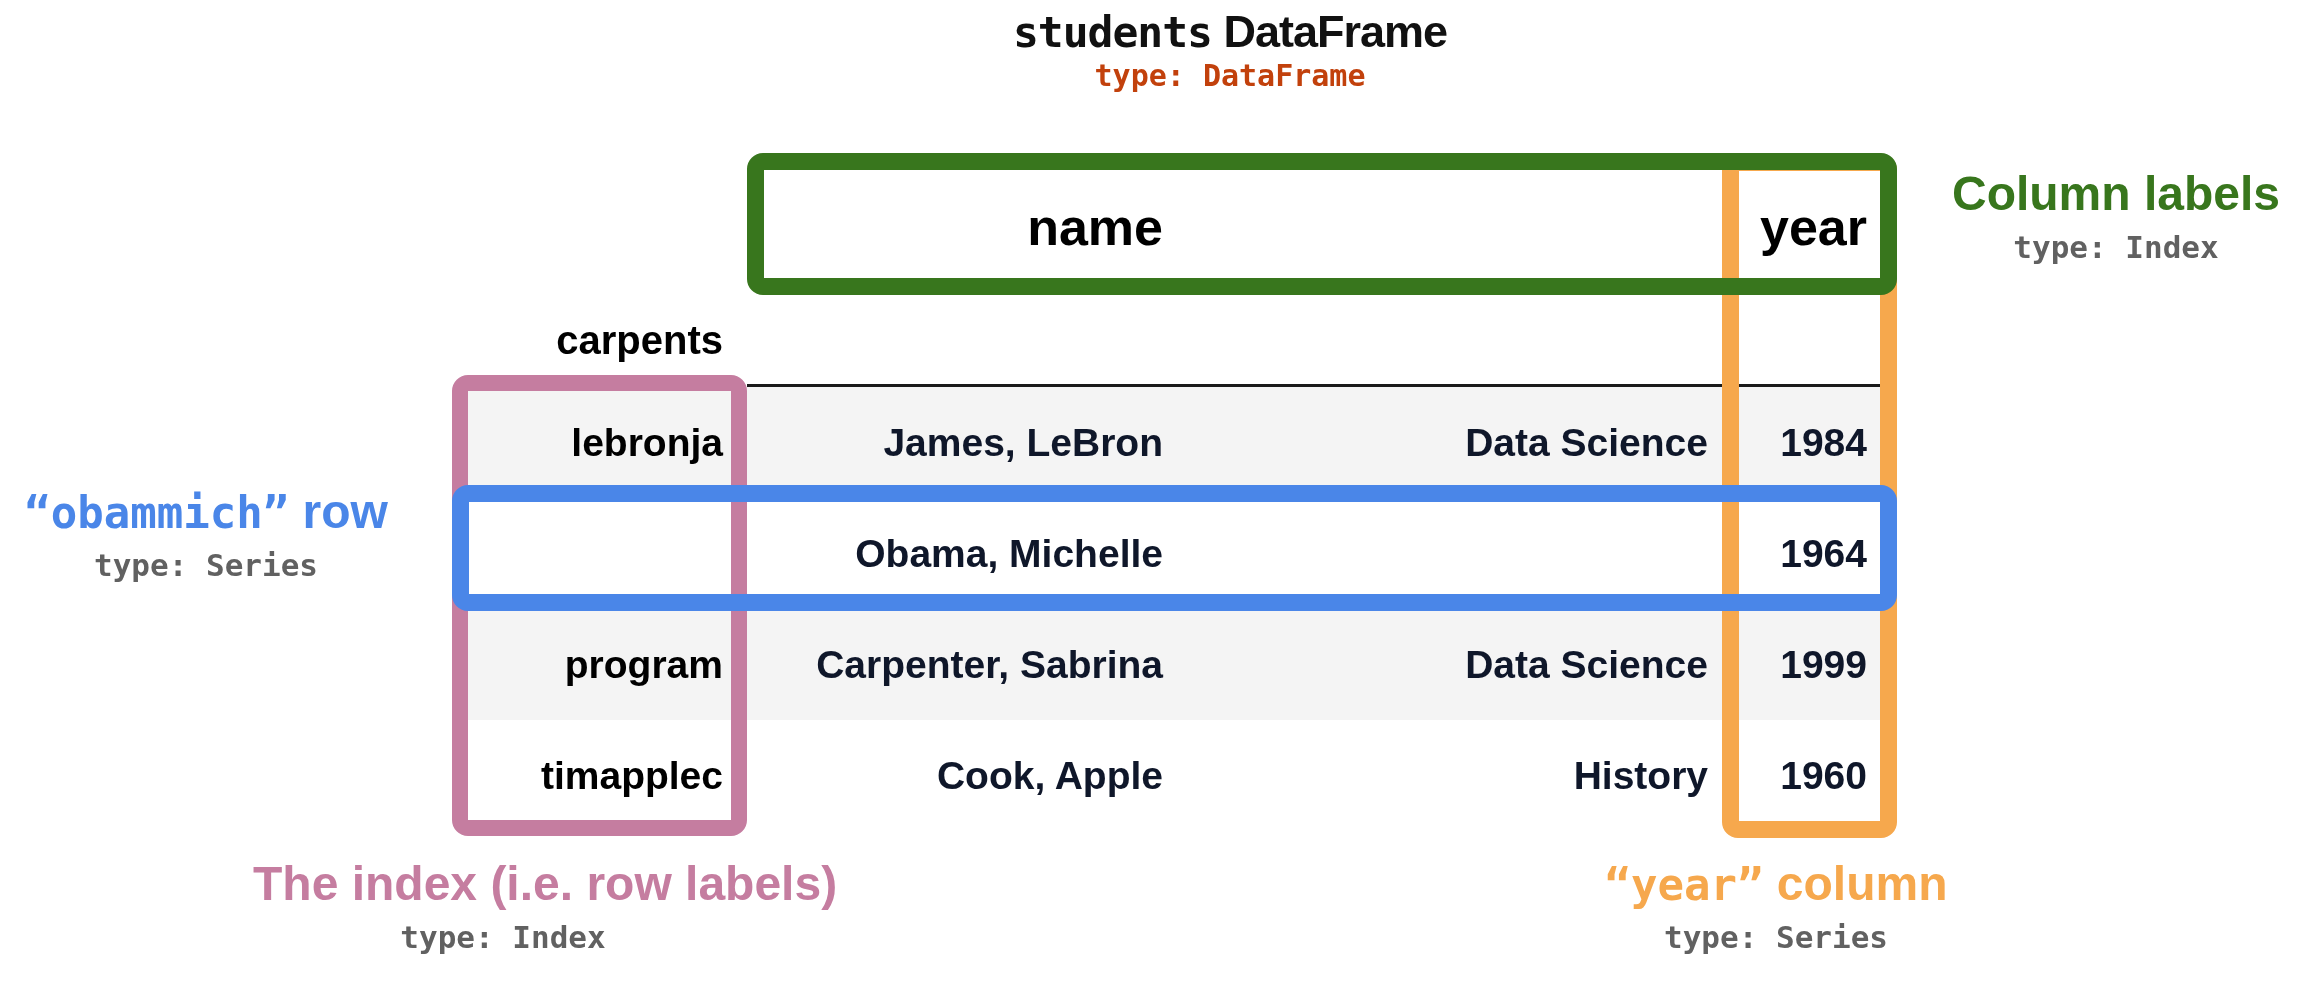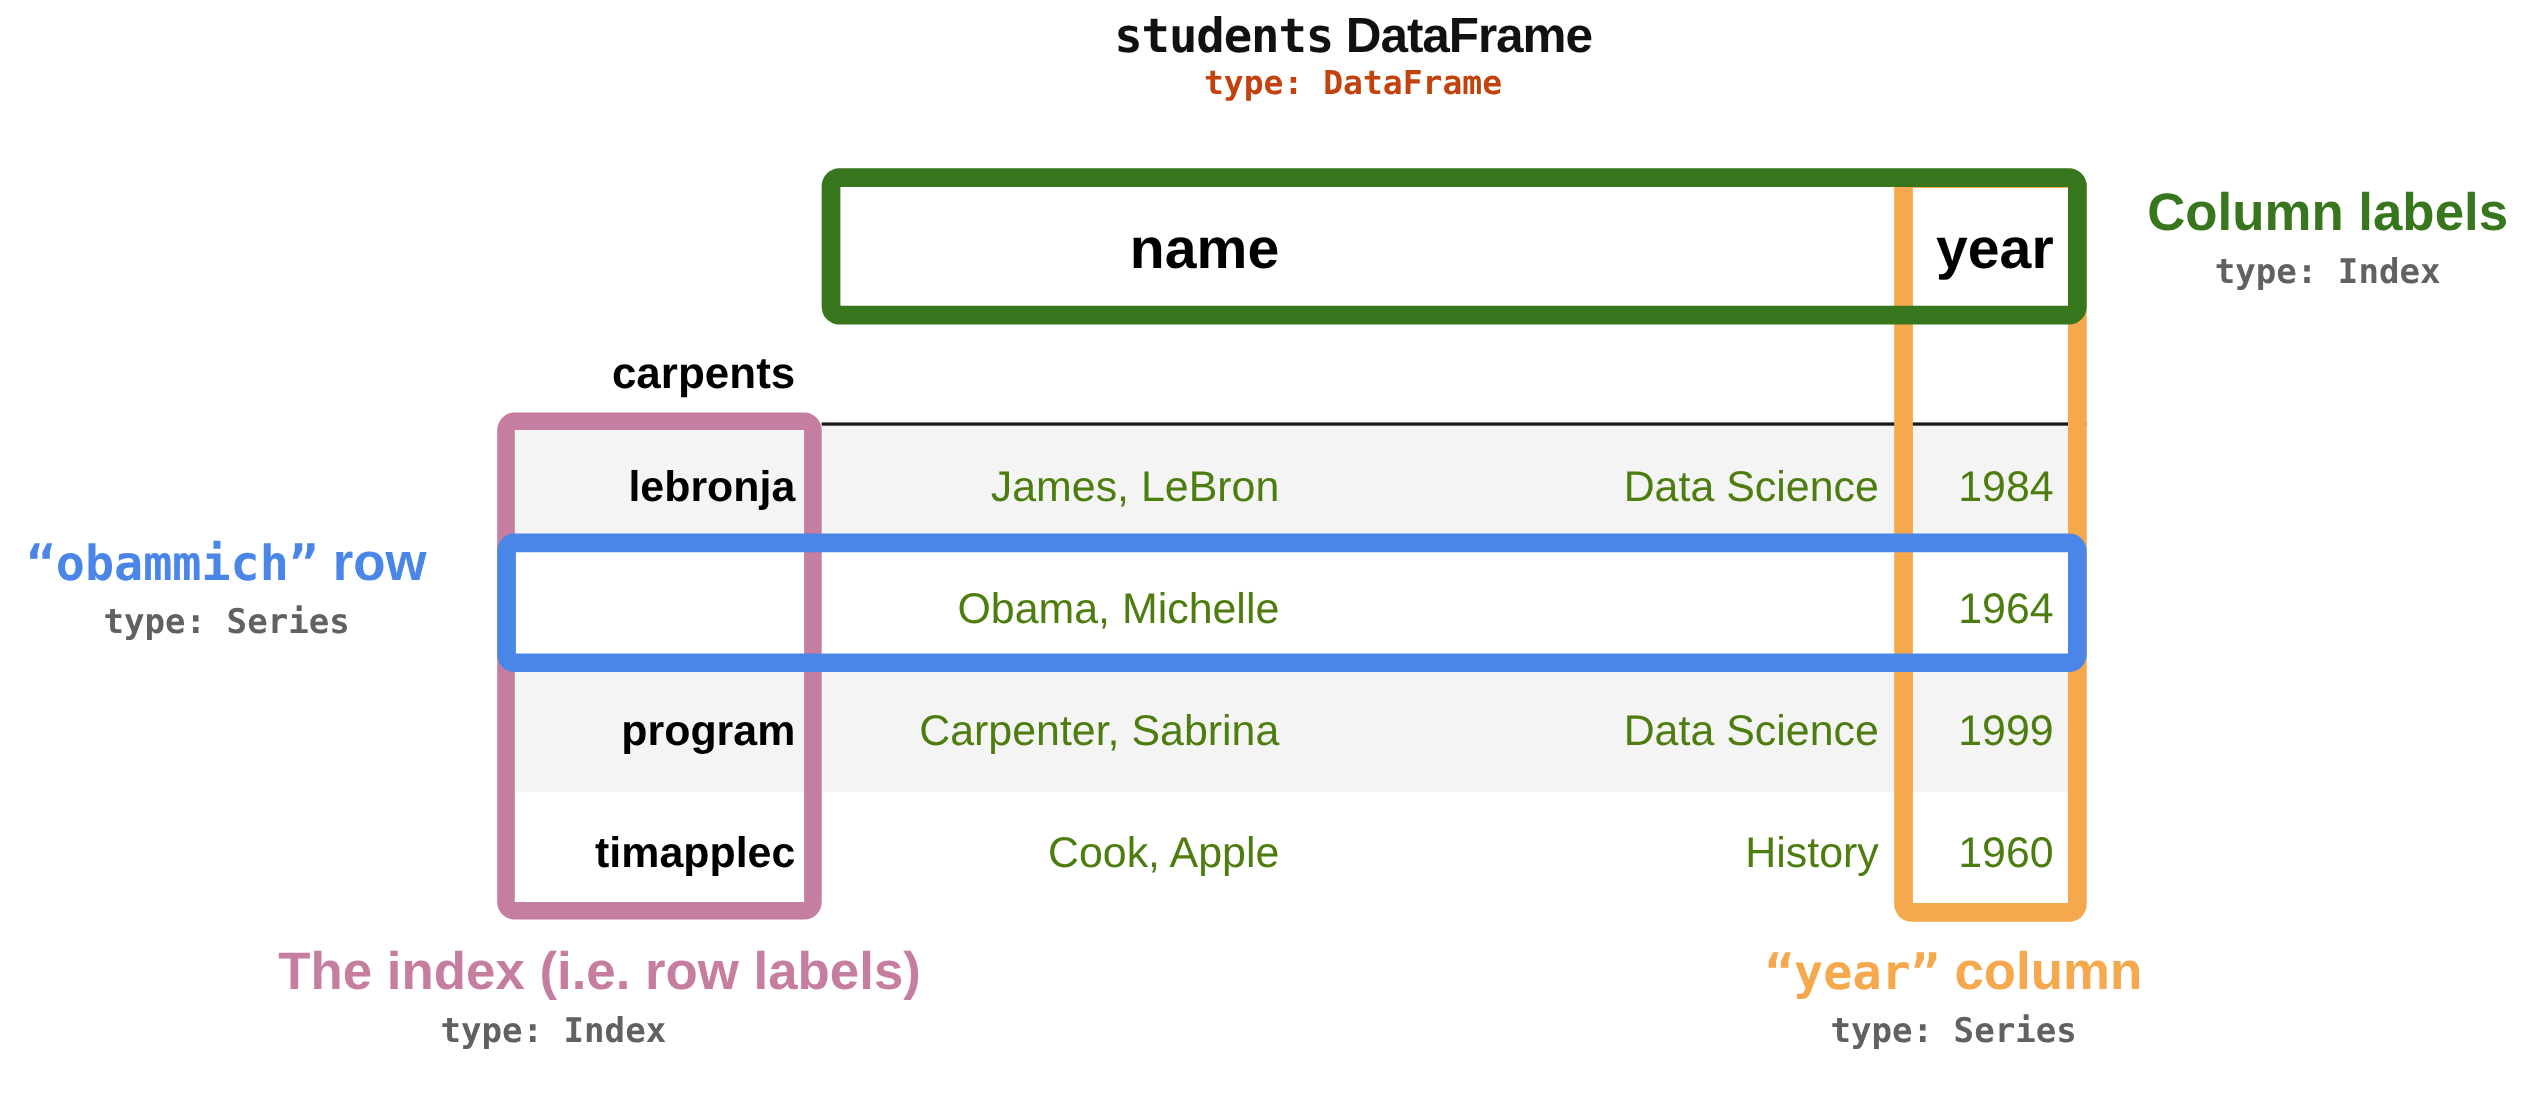--- a/index.html
+++ b/index.html
@@ -18,21 +18,21 @@
   .title-line { font-size: 45px; font-weight: bold; color: #111111; letter-spacing: -1px; }
   .title-line .mono { font-size: 43px; }
   .title-sub { font-size: 30px; font-weight: bold; color: #c2410c; }
 
   
   .stripe { position: absolute; left: 458px; width: 1439px; height: 111px; background: #f4f4f4; }
   .stripe.r1 { top: 387px; }
   .stripe.r3 { top: 609px; }
   .hdr-sep { position: absolute; left: 747px; top: 384px; width: 1150px; height: 3px; background: #1a1a1a; }
 
-  .cell { position: absolute; text-align: right; color: #4d7c0f; font-size: 39px; white-space: nowrap; }
+  .cell { position: absolute; text-align: right; color: #0f172a; font-size: 39px; white-space: nowrap; font-weight: bold; }
   .cell.bold { font-weight: bold; color: #000000; }
 
   .col-index   { left: 452px;  width: 271px; }
   .col-name    { left: 747px;  width: 416px; }
   .col-program { left: 1185px; width: 523px; }
   .col-year    { left: 1722px; width: 145px; }
 
   .row-hdr  { top: 160px; height: 134px; line-height: 134px; font-size: 52px; }
   .row-uniq { top: 295px; height: 90px;  line-height: 90px;  font-size: 40px; }
   .row-1 { top: 387px; height: 111px; line-height: 111px; }

